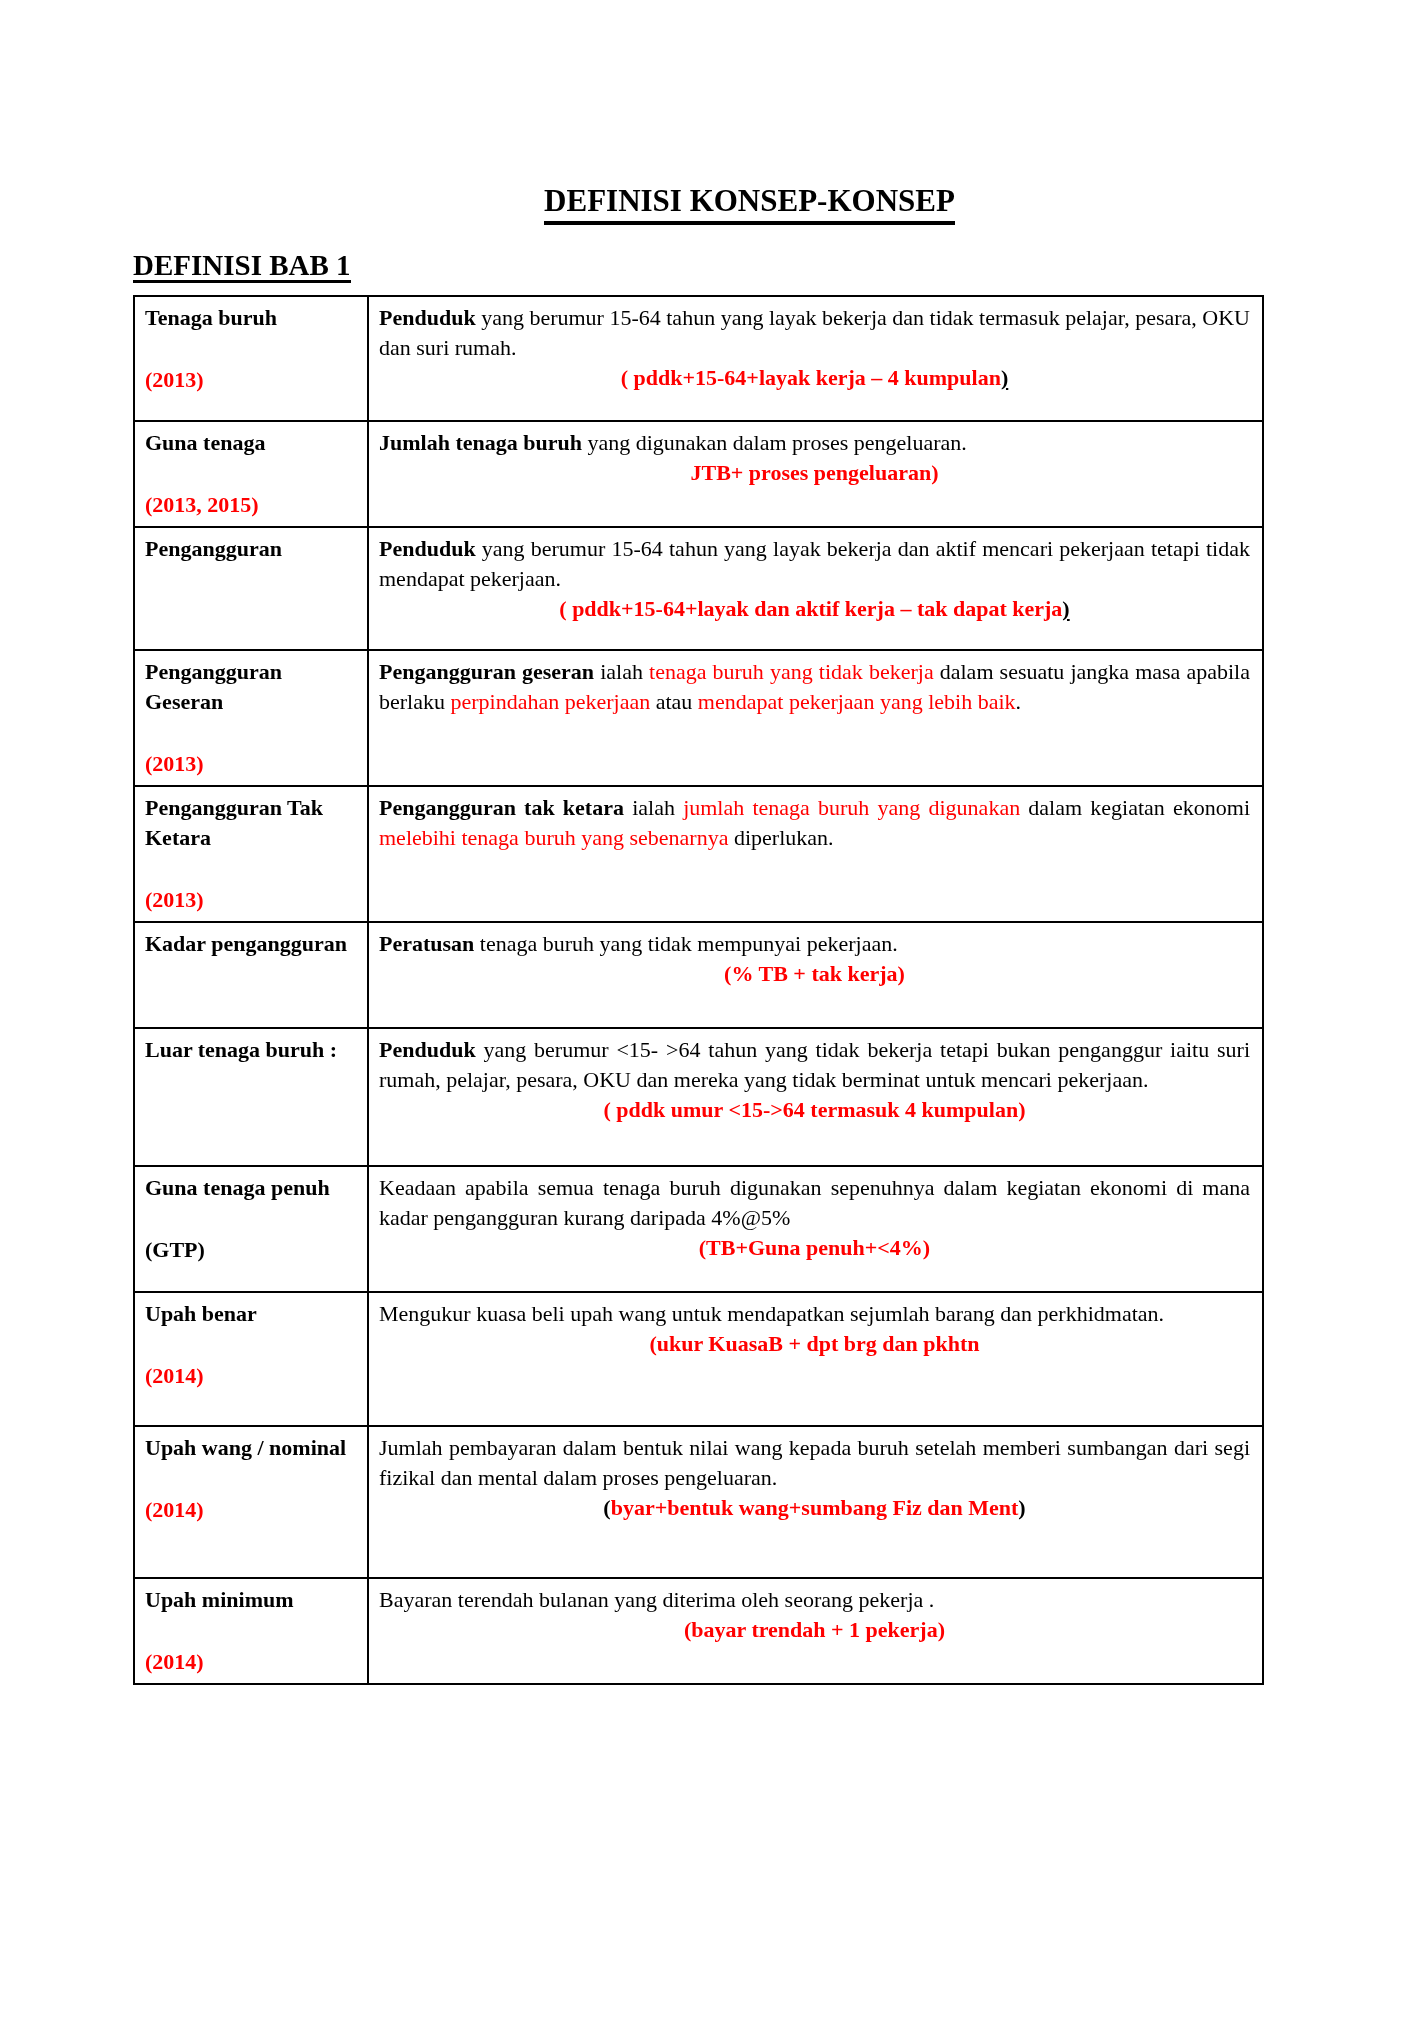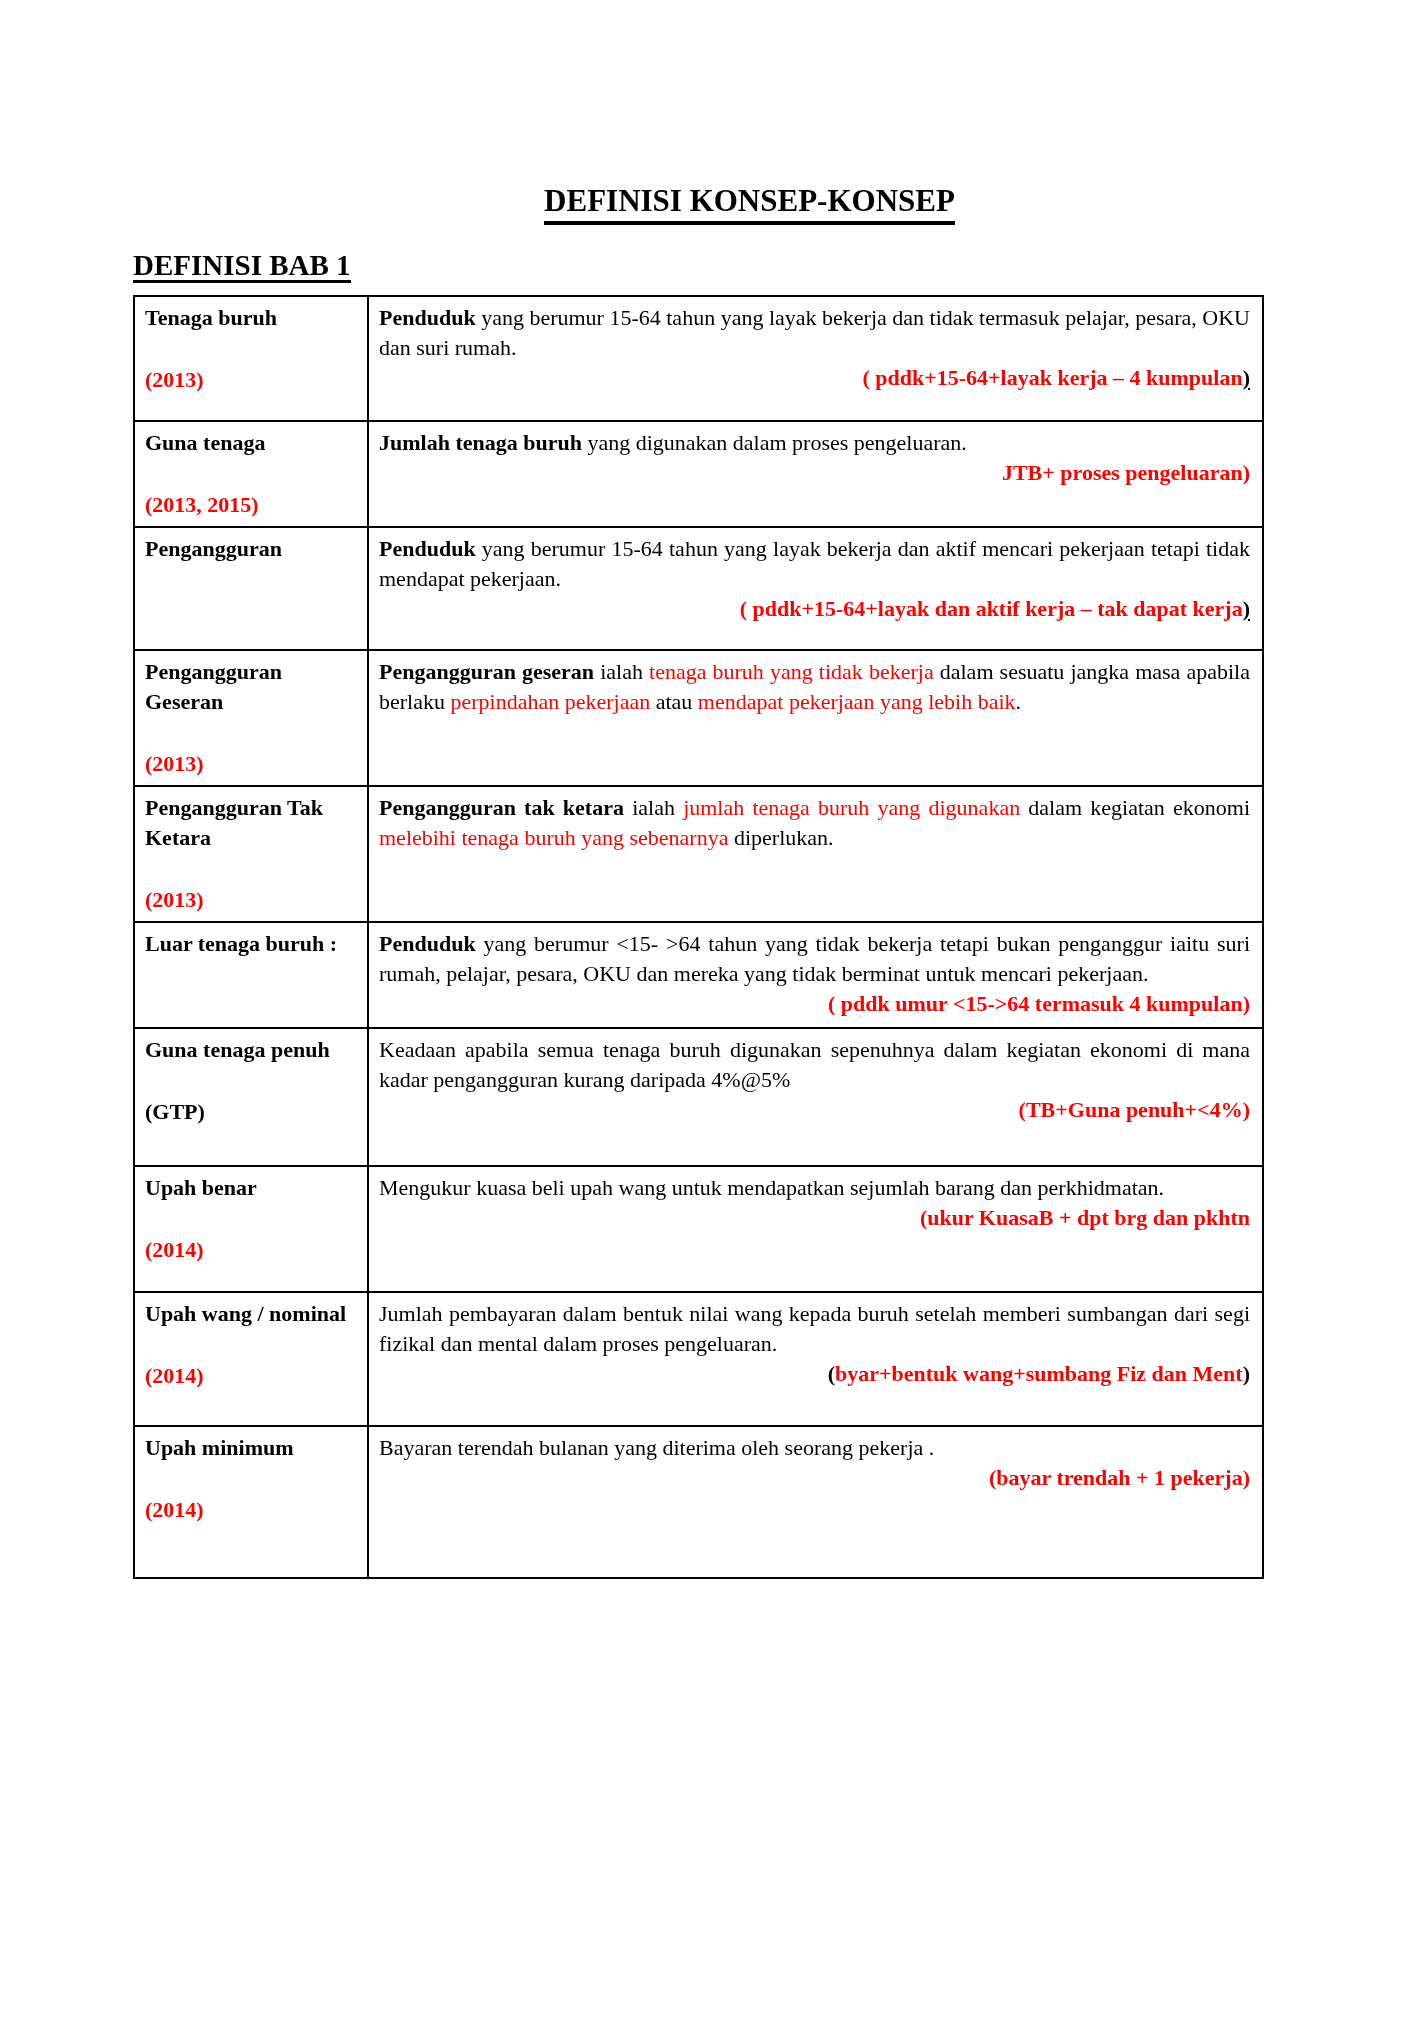--- a/index.html
+++ b/index.html
@@ -30,21 +30,21 @@
     border:2px solid #000;
     vertical-align:top;
     box-sizing:border-box;
     padding:6px 12px 6px 10px;
     font-size:22px;line-height:30px;
   }
   td.term-cell{width:234px;}
   .term{font-weight:bold;}
   .year{font-weight:bold;margin-top:32px;}
   .def{text-align:justify;}
-  .formula{font-weight:bold;text-align:right;}
+  .formula{font-weight:bold;text-align:center;}
   .b{font-weight:bold;}
   .red{color:#ff0000;}
   .u{text-decoration:underline;text-decoration-thickness:2px;text-underline-offset:3px;}
   
   table.def-table tr:nth-child(1) td{height:125px;}
   table.def-table tr:nth-child(2) td{height:91px;}
   table.def-table tr:nth-child(3) td{height:123px;}
   table.def-table tr:nth-child(4) td{height:120px;}
   table.def-table tr:nth-child(5) td{height:129px;}
   table.def-table tr:nth-child(6) td{height:106px;}
@@ -112,20 +112,29 @@
             <td class="term-cell">
               <div class="term"><span class="b">Pengangguran Tak Ketara</span></div>
               <div class="year red">(2013)</div>
             </td>
             <td>
               <div class="def"><span class="b">Pengangguran tak ketara</span><span> ialah </span><span class="red">jumlah tenaga buruh yang digunakan</span><span> dalam kegiatan ekonomi </span><span class="red">melebihi tenaga buruh yang sebenarnya</span><span> diperlukan.</span></div>
             </td>
           </tr>
           <tr>
             <td class="term-cell">
+              <div class="term"><span class="b">Kadar pengangguran</span></div>
+            </td>
+            <td>
+              <div class="def"><span class="b">Peratusan</span><span> tenaga buruh yang tidak mempunyai pekerjaan.</span></div>
+              <div class="formula"><span class="red">(% TB + tak kerja)</span></div>
+            </td>
+          </tr>
+          <tr>
+            <td class="term-cell">
               <div class="term"><span class="b">Luar tenaga buruh</span><span> :</span></div>
             </td>
             <td>
               <div class="def"><span class="b">Penduduk</span><span> yang berumur &lt;15- &gt;64 tahun yang tidak bekerja tetapi bukan penganggur iaitu suri rumah, pelajar, pesara, OKU dan mereka yang tidak berminat untuk mencari pekerjaan.</span></div>
               <div class="formula"><span class="red">( pddk umur &lt;15-&gt;64 termasuk 4 kumpulan)</span></div>
             </td>
           </tr>
           <tr>
             <td class="term-cell">
               <div class="term"><span class="b">Guna tenaga penuh</span></div>

